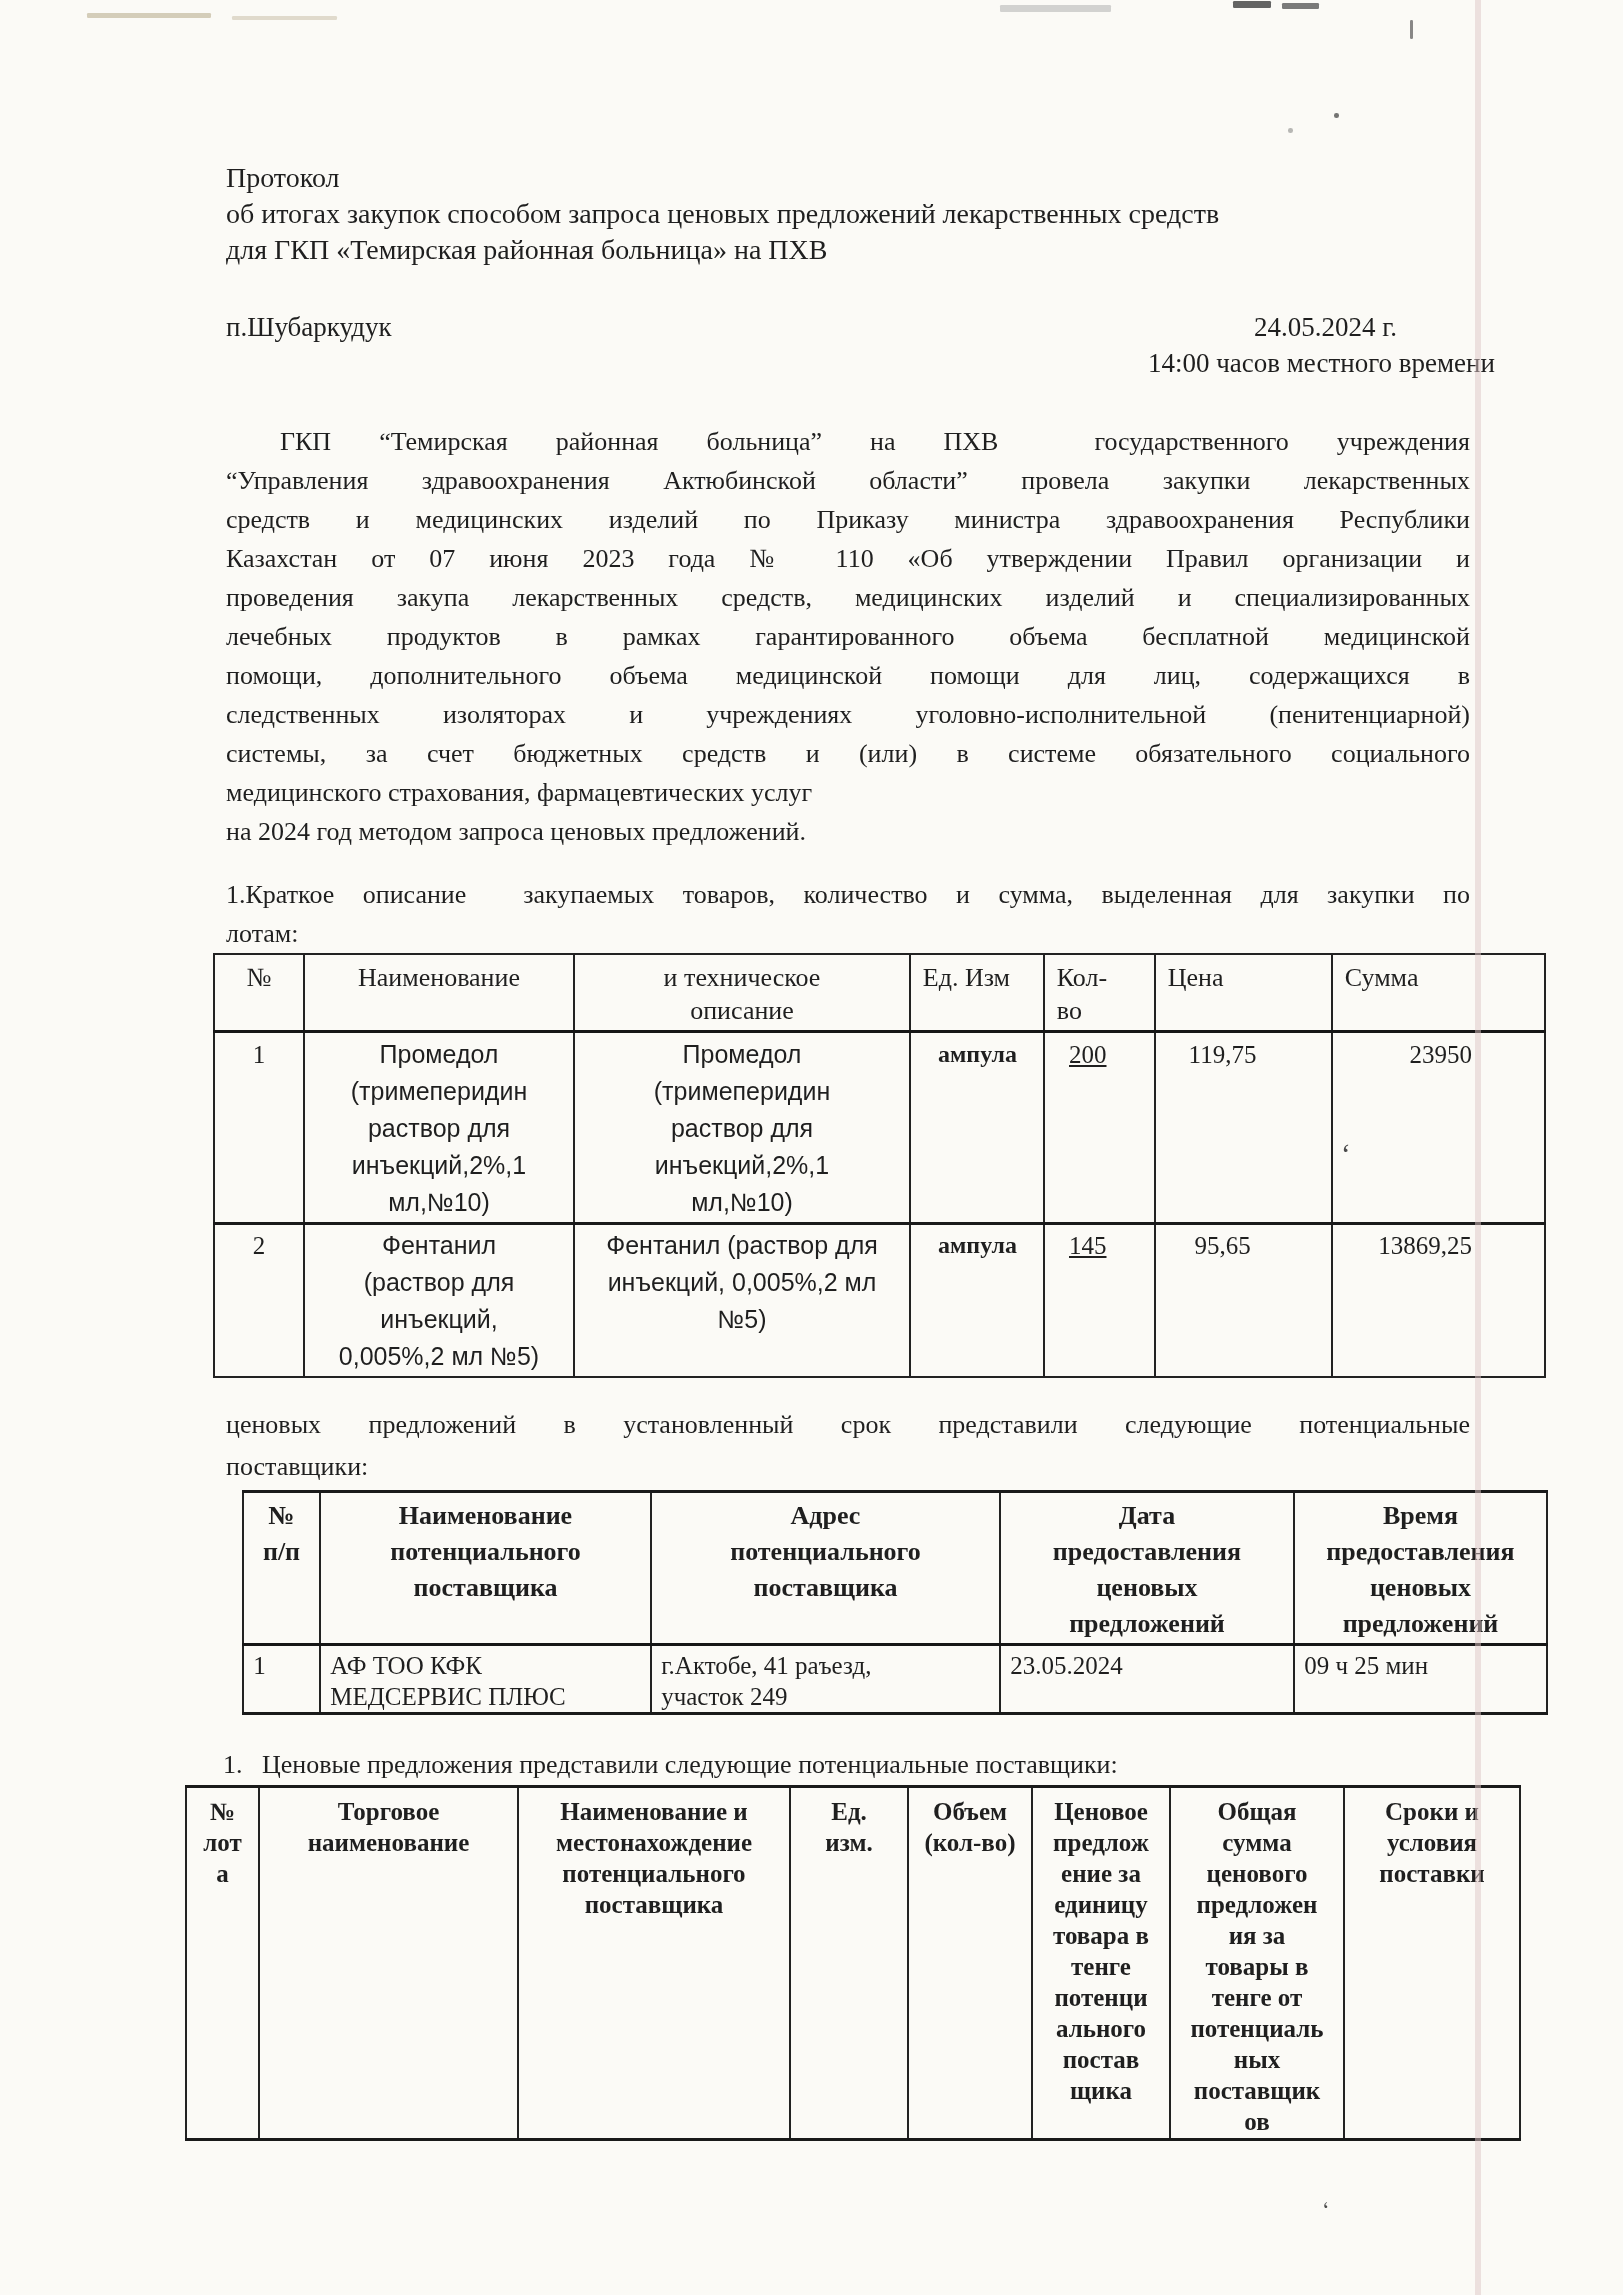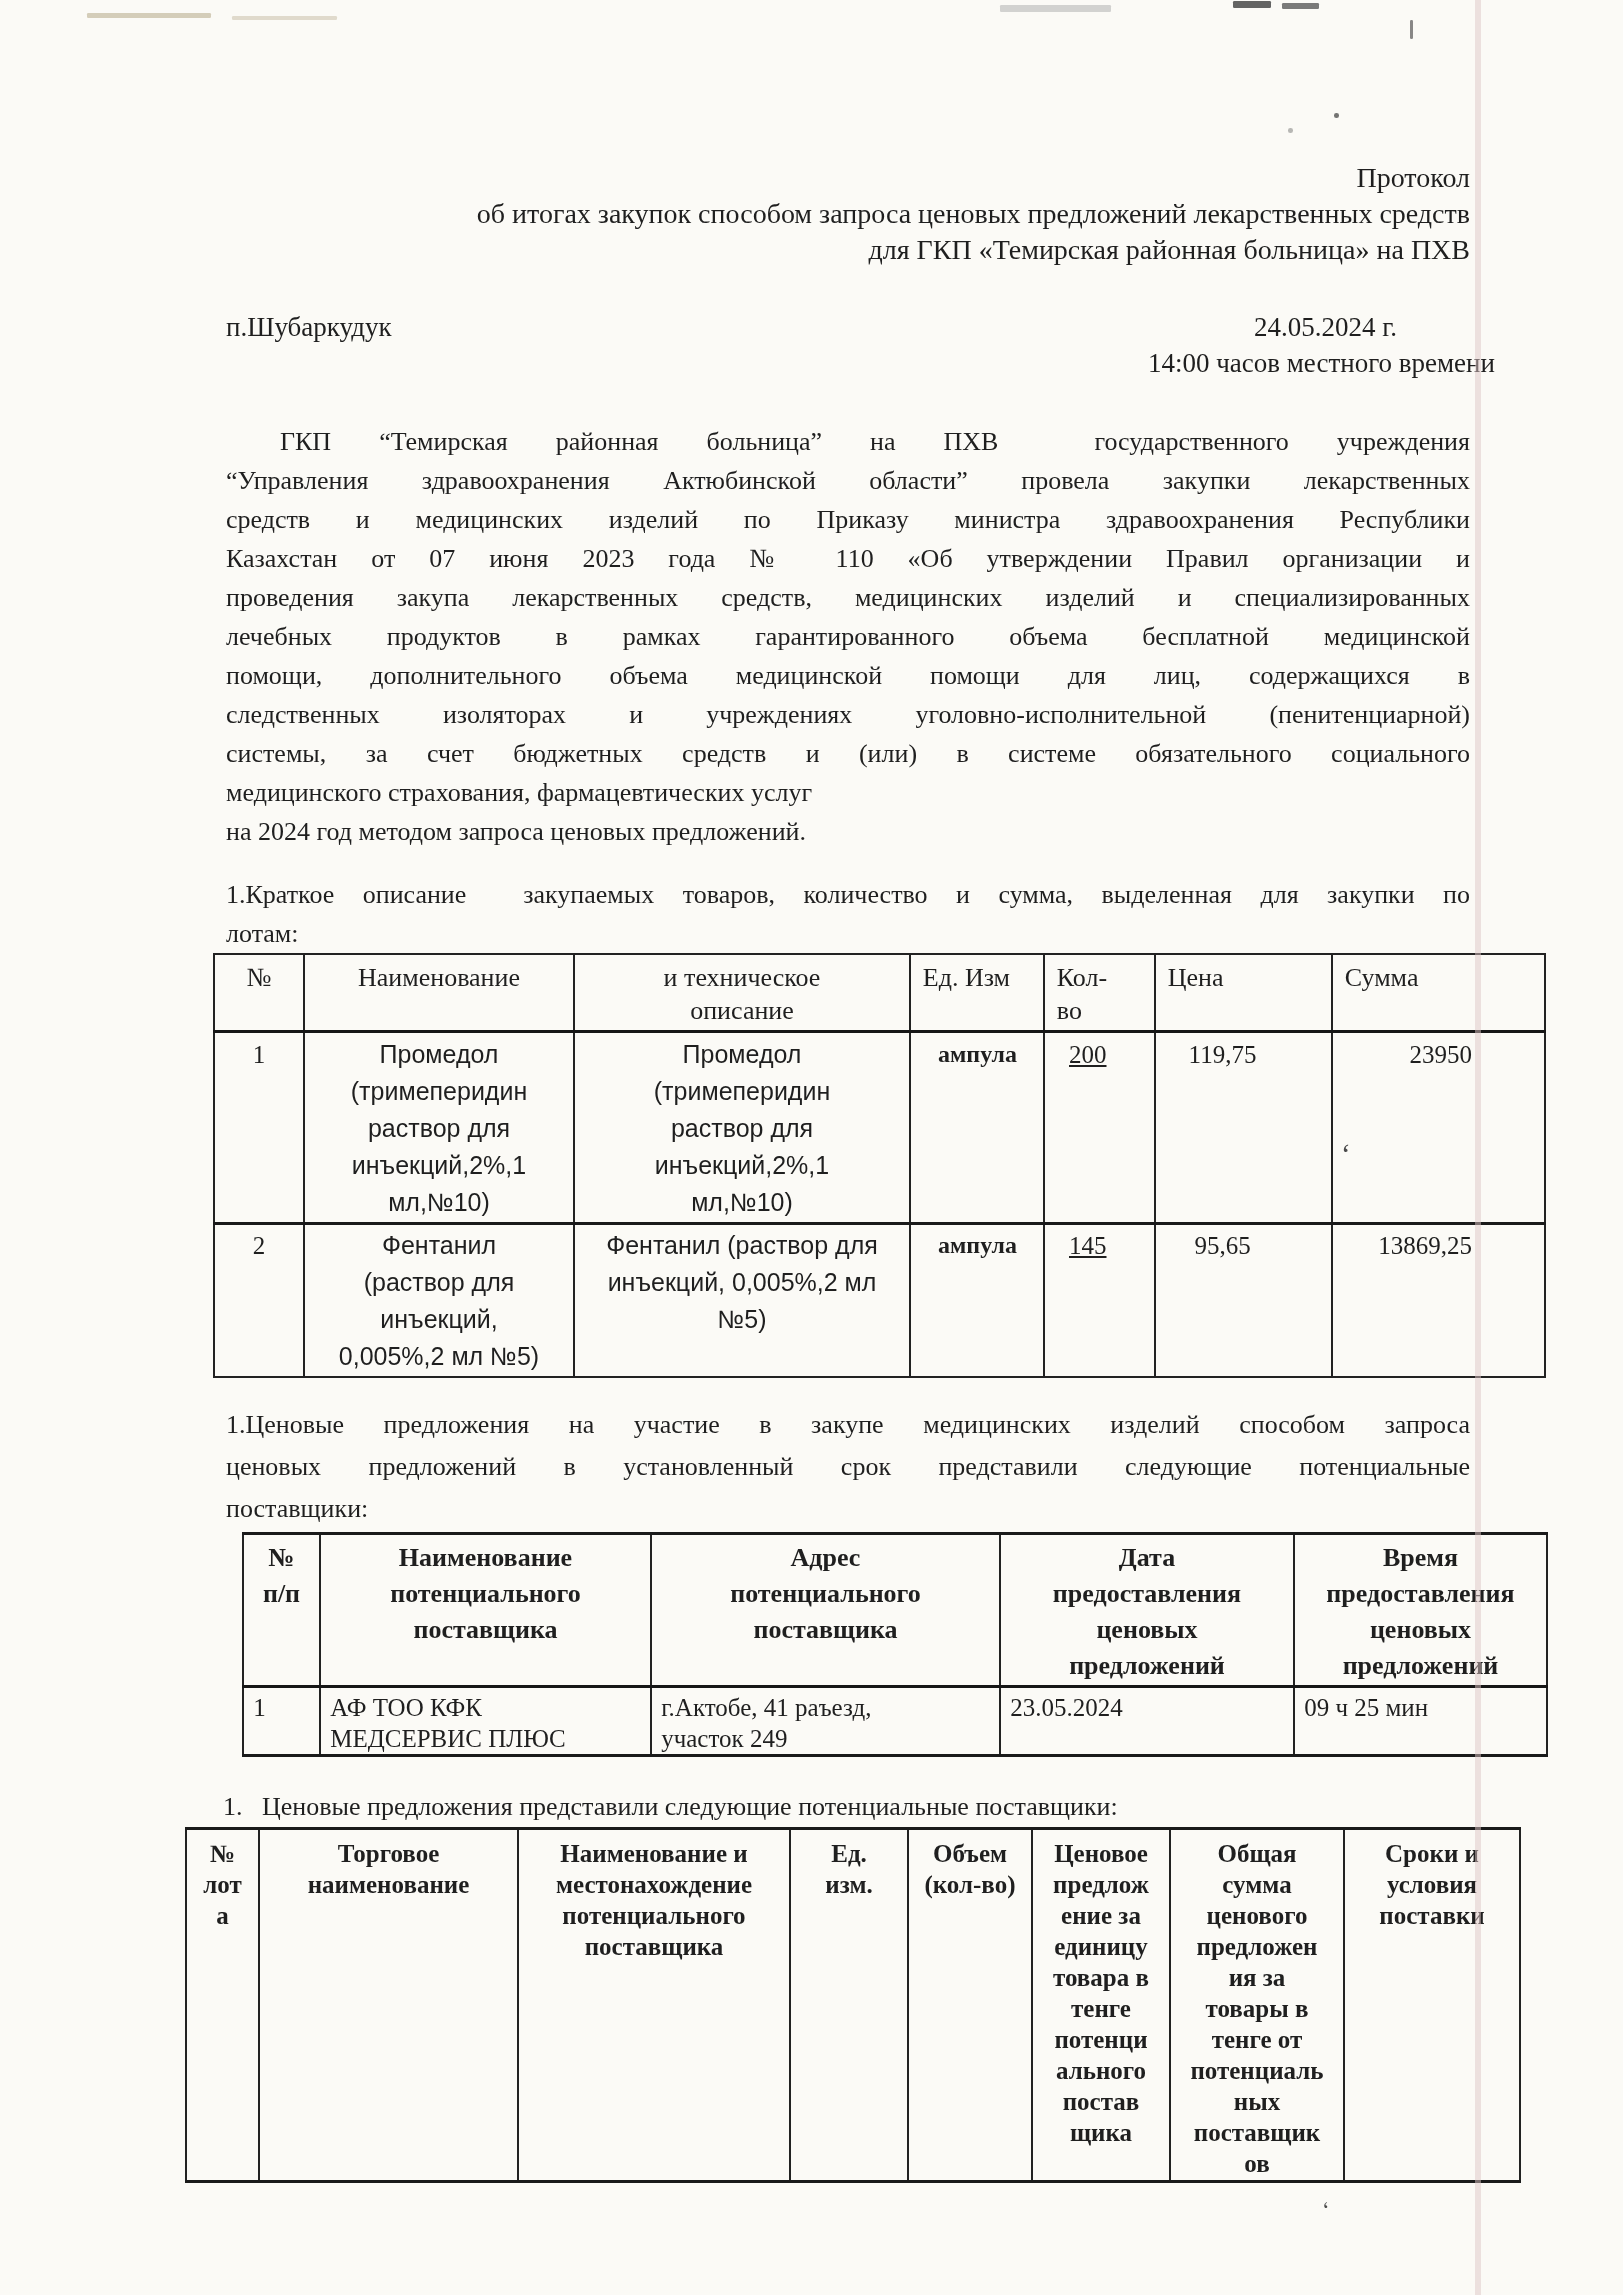--- a/index.html
+++ b/index.html
@@ -23,21 +23,21 @@
   .d5{left:1282px;top:2.6px;width:37px;height:6.5px;background:#5a5a5a;opacity:.8;}
   .d6{left:1410px;top:19.6px;width:3.3px;height:19.6px;background:#4a4a4a;opacity:.65;}
   .speck{position:absolute;width:4.6px;height:4.6px;border-radius:50%;background:#3a3a3a;opacity:.7;}
   .s1{left:1334px;top:113px;}
   .s2{left:1288px;top:128px;opacity:.35;}
   .mark{position:absolute;font-size:22px;color:#4a4a4a;line-height:1;}
   .stray-quote{left:1341px;top:1140px;font-size:29px;}
   .bottom-mark{left:1323px;top:2199px;transform:rotate(-12deg);}
   
   .title-block{padding-top:160px;margin-left:226px;width:1244px;
-    text-align:right;font-size:28px;line-height:36px;}
+    text-align:left;font-size:28px;line-height:36px;}
   .place-date{display:flex;justify-content:space-between;
     margin:41px 0 0 226px;width:1244px;font-size:27px;line-height:36px;}
   .pd-date{padding-right:73px;}
   .time-line{margin-left:226px;width:1269px;text-align:right;
     font-size:27px;line-height:36px;}
   .para{margin:41px 0 0 226px;width:1244px;}
   .pline{font-size:26px;line-height:39px;}
   .jline{text-align:justify;text-align-last:justify;}
   .indent{text-indent:54px;}
   .sec1{margin:23.6px 0 0 226px;width:1244px;}
@@ -171,21 +171,20 @@
 №5)</td>
       <td class="c-unit">ампула</td>
       <td class="c-qty">145</td>
       <td class="c-price">95,65</td>
       <td class="c-sum">13869,25</td>
     </tr>
   </tbody>
     </table>
 
   <div class="sec2">
-    <div class="pline jline">1.Ценовые предложения на участие в закупе медицинских изделий способом запроса</div>
     <div class="pline jline">ценовых предложений в установленный срок представили следующие потенциальные</div>
     <div class="pline">поставщики:</div>
   </div>
 
   <table class="t2">
     <colgroup>
       <col style="width:77px">
         <col style="width:331px">
       <col style="width:349px">
         <col style="width:294px">

